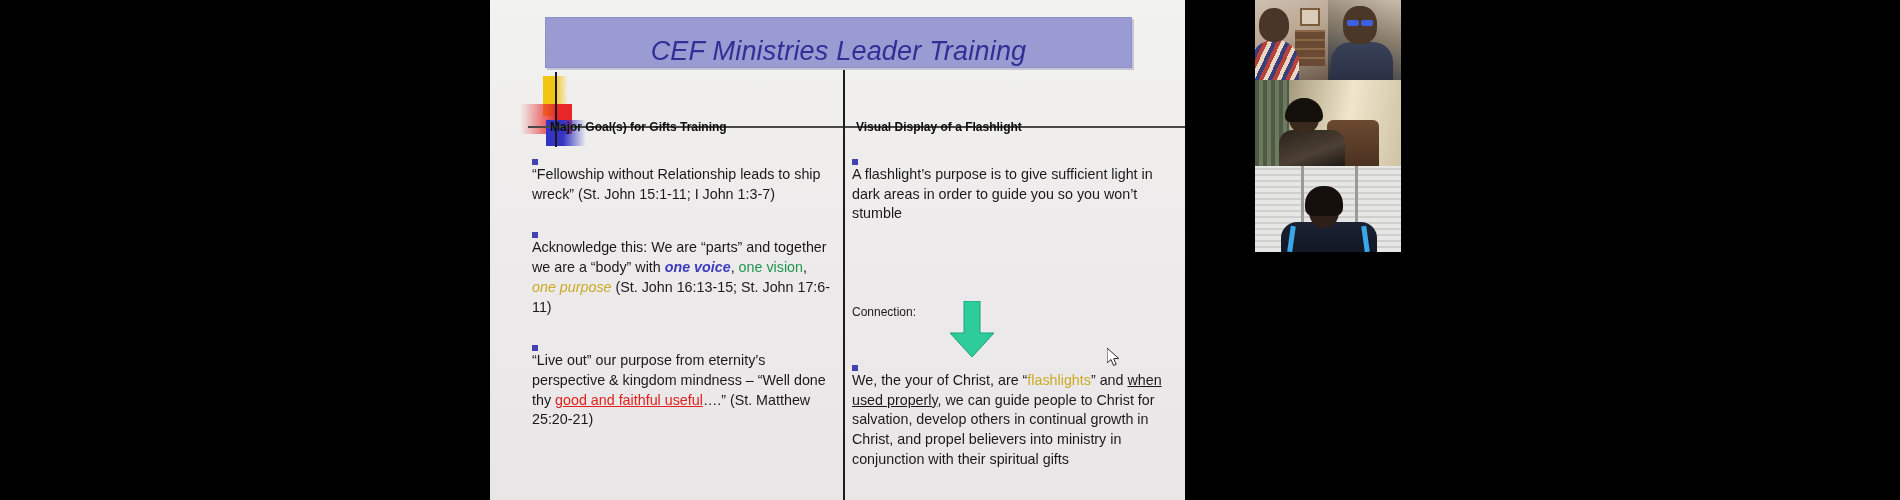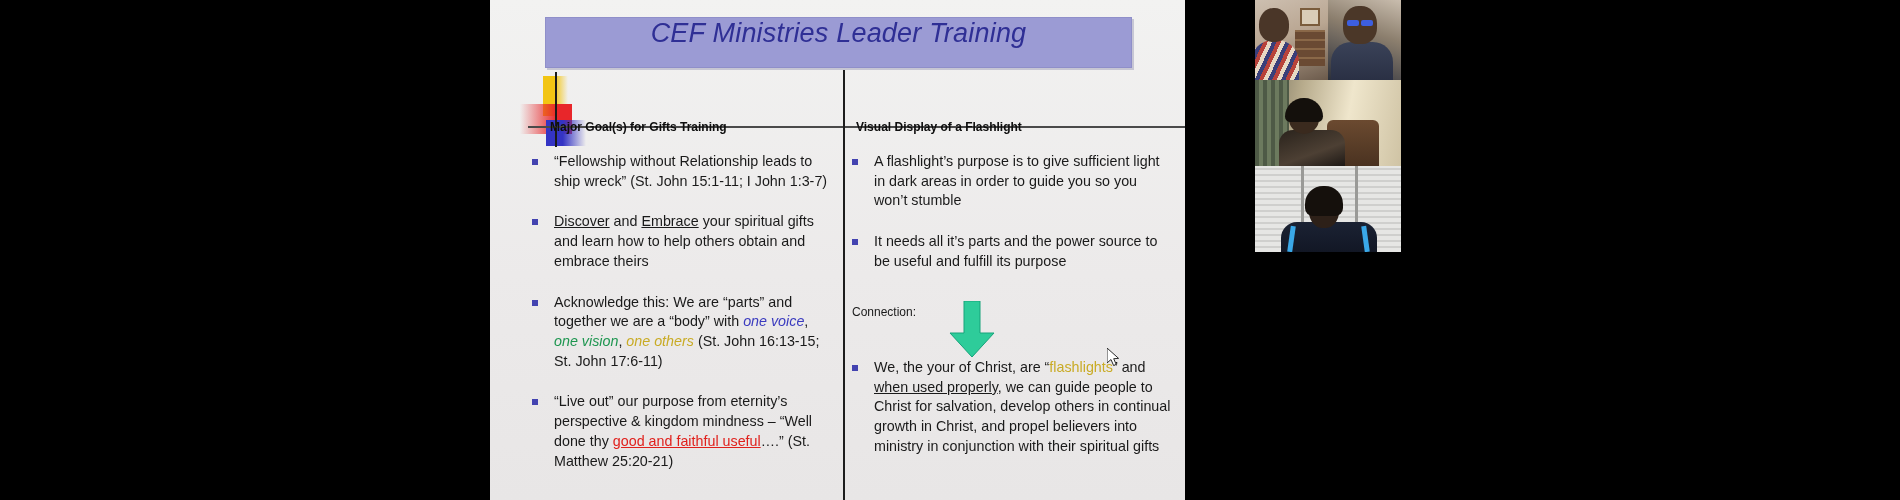--- a/index.html
+++ b/index.html
@@ -31,21 +31,21 @@
   }
 
   
   #title-banner {
     position: absolute;
     left: 55px; top: 17px;
     width: 587px; height: 51px;
     background: #9b9bd4;
     border: 1px solid #8f8fc9;
     box-shadow: 2px 2px 0 rgba(120,120,160,.35);
-    display: flex; align-items: flex-start; justify-content: center;
+    display: flex; align-items: flex-end; justify-content: center;
   }
   #title-banner .t {
     font-family: "Liberation Sans", sans-serif;
     font-style: italic;
     font-size: 27px;
     color: #2f2f95;
     letter-spacing: .2px;
     white-space: nowrap;
   }
 
@@ -80,32 +80,32 @@
 
   .col {
     position: absolute;
     font-size: 14.3px;
     line-height: 1.38;
     color: #1a1a1a;
   }
   #col-left  { left: 42px;  top: 152px; width: 300px; }
   #col-right { left: 362px; top: 152px; width: 320px; }
 
-  .bullet-row { display: flex; margin-bottom: 21px; }
+  .bullet-row { display: flex; margin-bottom: 21px; flex-direction: column; }
   .bullet-mark {
     flex: 0 0 auto;
     width: 6px; height: 6px;
     background: #4343b0;
     margin: 7px 16px 0 0;
   }
   .bullet-body { flex: 1 1 auto; }
 
   .u { text-decoration: underline; }
-  .c-voice   { color:#3b3bbf; font-style: italic; }
-  .c-vision  { color:#1e9650; font-style: italic; }
+  .c-voice   { color:#3b3bbf; font-style: italic; font-weight: bold; }
+  .c-vision  { color:#1e9650; }
   .c-purpose { color:#c9ab25; font-style: italic; }
   .c-red     { color:#e0201c; text-decoration: underline; }
   .c-gold    { color:#c9ab25;margin-top:40px; }
 
   
   #connection-block { position: absolute; left: 362px; top: 305px; width: 320px; }
   #connection-label { font-size: 12px; color:#1a1a1a; display:inline-block; vertical-align: top; }
   #arrow-wrap { position:absolute; left: 96px; top: -4px; width: 48px; height: 58px; }
   #arrow-wrap svg { display:block; }
 
@@ -196,31 +196,25 @@
 
       <div class="col" id="col-left">
 
         <div class="bullet-row">
           <div class="bullet-mark"></div>
           <div class="bullet-body">
             <span>“Fellowship without Relationship leads to ship wreck” (St. John 15:1-11; I John 1:3-7)</span>
           </div>
         </div>
 
-        <div class="bullet-row">
-          <div class="bullet-mark"></div>
-          <div class="bullet-body">
-            <span class="u">Discover</span><span> and </span><span class="u">Embrace</span><span> your spiritual gifts and learn how to help others obtain and embrace theirs</span>
-          </div>
-        </div>
-
-        <div class="bullet-row">
-          <div class="bullet-mark"></div>
-          <div class="bullet-body">
-            <span>Acknowledge this: We are “parts” and together we are a “body” with </span><span class="c-voice">one voice</span><span>, </span><span class="c-vision">one vision</span><span>, </span><span class="c-purpose">one others</span><span> (St. John 16:13-15; St. John 17:6-11)</span>
+
+        <div class="bullet-row">
+          <div class="bullet-mark"></div>
+          <div class="bullet-body">
+            <span>Acknowledge this: We are “parts” and together we are a “body” with </span><span class="c-voice">one voice</span><span>, </span><span class="c-vision">one vision</span><span>, </span><span class="c-purpose">one purpose</span><span> (St. John 16:13-15; St. John 17:6-11)</span>
           </div>
         </div>
 
         <div class="bullet-row">
           <div class="bullet-mark"></div>
           <div class="bullet-body">
             <span>“Live out” our purpose from eternity’s perspective &amp; kingdom mindness – “Well done thy </span><span class="c-red">good and faithful useful</span><span>….” (St. Matthew 25:20-21)</span>
           </div>
         </div>
 
@@ -228,26 +222,20 @@
 
       <div class="col" id="col-right">
 
         <div class="bullet-row">
           <div class="bullet-mark"></div>
           <div class="bullet-body">
             <span>A flashlight’s purpose is to give sufficient light in dark areas in order to guide you so you won’t stumble</span>
           </div>
         </div>
 
-        <div class="bullet-row">
-          <div class="bullet-mark"></div>
-          <div class="bullet-body">
-            <span>It needs all it’s parts and the power source to be useful and fulfill its purpose</span>
-          </div>
-        </div>
 
       </div>
 
       <div id="connection-block">
         <span id="connection-label">Connection:</span>
         <div id="arrow-wrap">
           <svg width="48" height="58" viewBox="0 0 48 58">
             <polygon points="16,0 32,0 32,32 46,32 24,56 2,32 16,32" fill="#2ecc9a" stroke="#16a37a" stroke-width="1"></polygon>
           </svg>
         </div>

